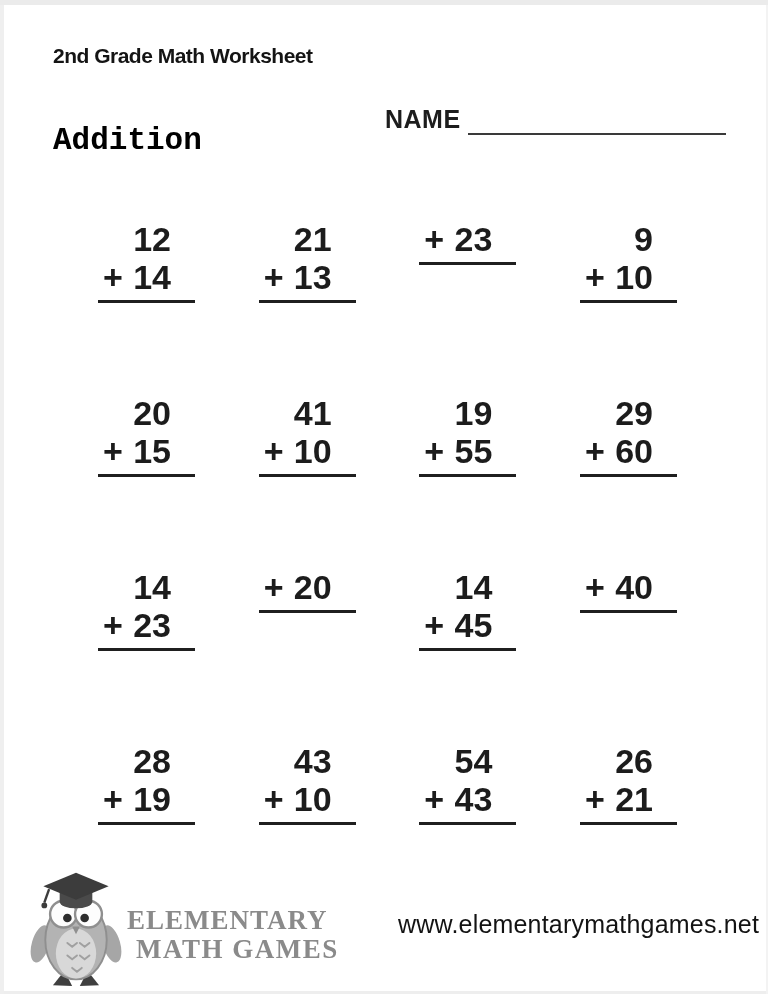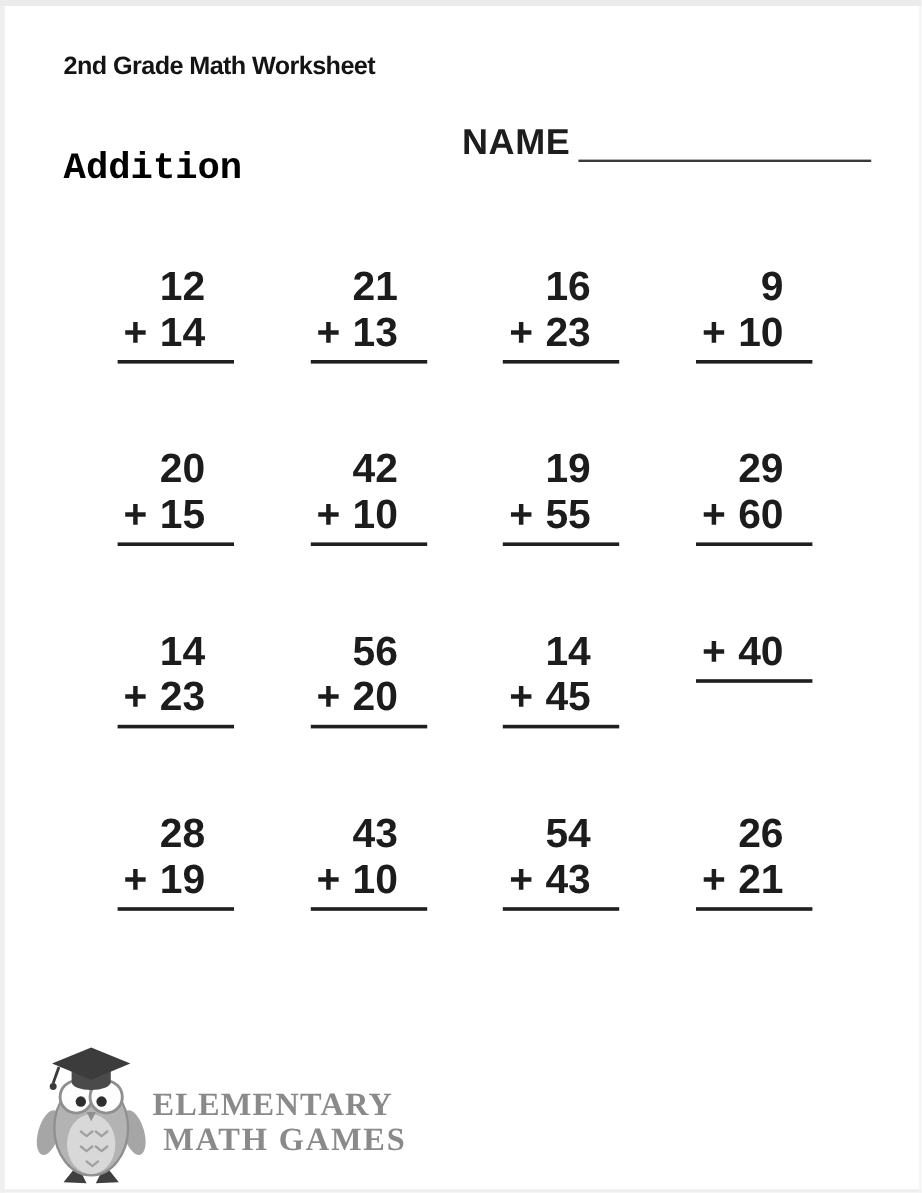--- a/index.html
+++ b/index.html
@@ -33,41 +33,41 @@
     font-family: Liberation Mono, monospace;
   }
   .name-field {
     position: absolute;
     left: 385px; top: 102px;
     width: 341px;
     display: flex;
     align-items: flex-end;
   }
   .name-label {
-    font-size: 30px;
+    font-size: 25px;
     font-weight: 600;
     color: #1d1d1d;
     letter-spacing: 0.5px;
     line-height: 32px;
   }
   .name-line {
     flex: 1;
     height: 31px;
     margin-left: 7px;
     border-bottom: 2px solid #3a3a3a;
   }
 
   
   .problems {
     position: absolute;
     left: 98px; top: 220px;
     width: 579px;
     display: flex;
     flex-direction: column;
-    gap: 69px;
+    gap: 91px;
   }
   .problem-row {
     display: flex;
     justify-content: space-between;
   }
   .problem {
     width: 97px;
     font-size: 34px;
     font-weight: 600;
     color: #1c1c1c;
@@ -143,21 +143,20 @@
   <div class="problem">
     <div class="addend-top num">21</div>
     <div class="bottom-row">
       <span class="plus">+</span>
       <span class="addend-bottom num">13</span>
     </div>
     <div class="answer-line"></div>
   </div>
 
   <div class="problem">
-    <div class="addend-top num">16</div>
     <div class="bottom-row">
       <span class="plus">+</span>
       <span class="addend-bottom num">23</span>
     </div>
     <div class="answer-line"></div>
   </div>
 
   <div class="problem">
     <div class="addend-top num">9</div>
     <div class="bottom-row">
@@ -171,21 +170,21 @@
   <div class="problem">
     <div class="addend-top num">20</div>
     <div class="bottom-row">
       <span class="plus">+</span>
       <span class="addend-bottom num">15</span>
     </div>
     <div class="answer-line"></div>
   </div>
 
   <div class="problem">
-    <div class="addend-top num">42</div>
+    <div class="addend-top num">41</div>
     <div class="bottom-row">
       <span class="plus">+</span>
       <span class="addend-bottom num">10</span>
     </div>
     <div class="answer-line"></div>
   </div>
 
   <div class="problem">
     <div class="addend-top num">19</div>
     <div class="bottom-row">
@@ -208,21 +207,20 @@
   <div class="problem">
     <div class="addend-top num">14</div>
     <div class="bottom-row">
       <span class="plus">+</span>
       <span class="addend-bottom num">23</span>
     </div>
     <div class="answer-line"></div>
   </div>
 
   <div class="problem">
-    <div class="addend-top num">56</div>
     <div class="bottom-row">
       <span class="plus">+</span>
       <span class="addend-bottom num">20</span>
     </div>
     <div class="answer-line"></div>
   </div>
 
   <div class="problem">
     <div class="addend-top num">14</div>
     <div class="bottom-row">
@@ -304,14 +302,15 @@
       <polygon points="50,4 84,18 50,32 16,18" fill="#3c3c3c"></polygon>
       <polyline points="22,21 17,35" fill="none" stroke="#3c3c3c" stroke-width="2.5"></polyline>
       <circle cx="17" cy="38" r="3" fill="#3c3c3c"></circle>
     </svg>
     <div class="logo-text">
       <div class="logo-line1">ELEMENTARY</div>
       <div class="logo-line2">MATH GAMES</div>
     </div>
   </div>
 
+  <div class="site-url">www.elementarymathgames.net</div>
 
 </div>
 
 </body></html>

